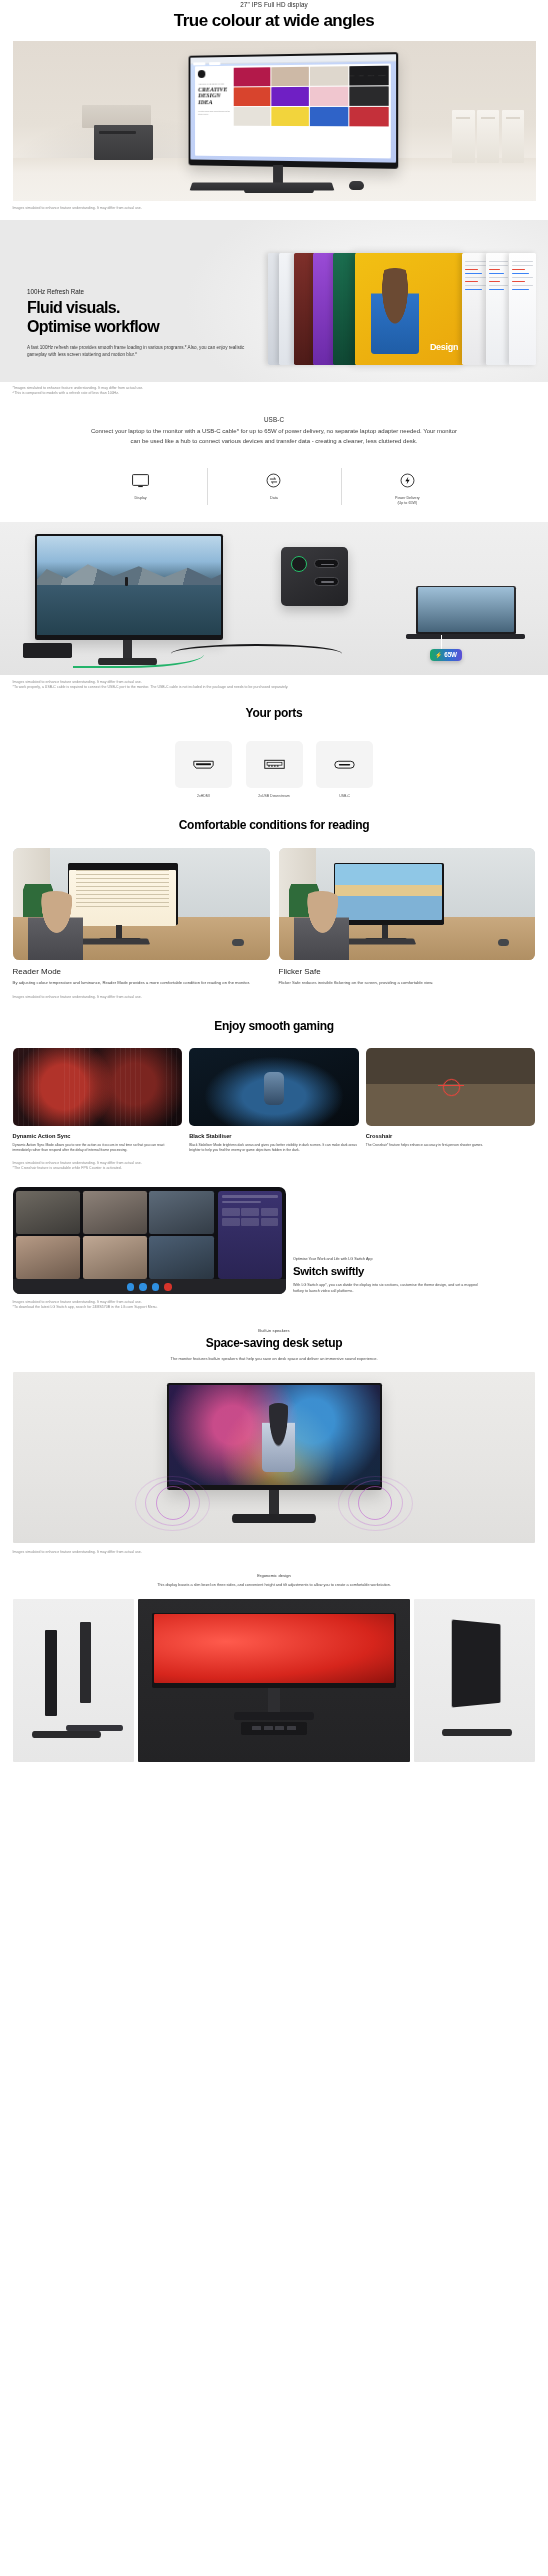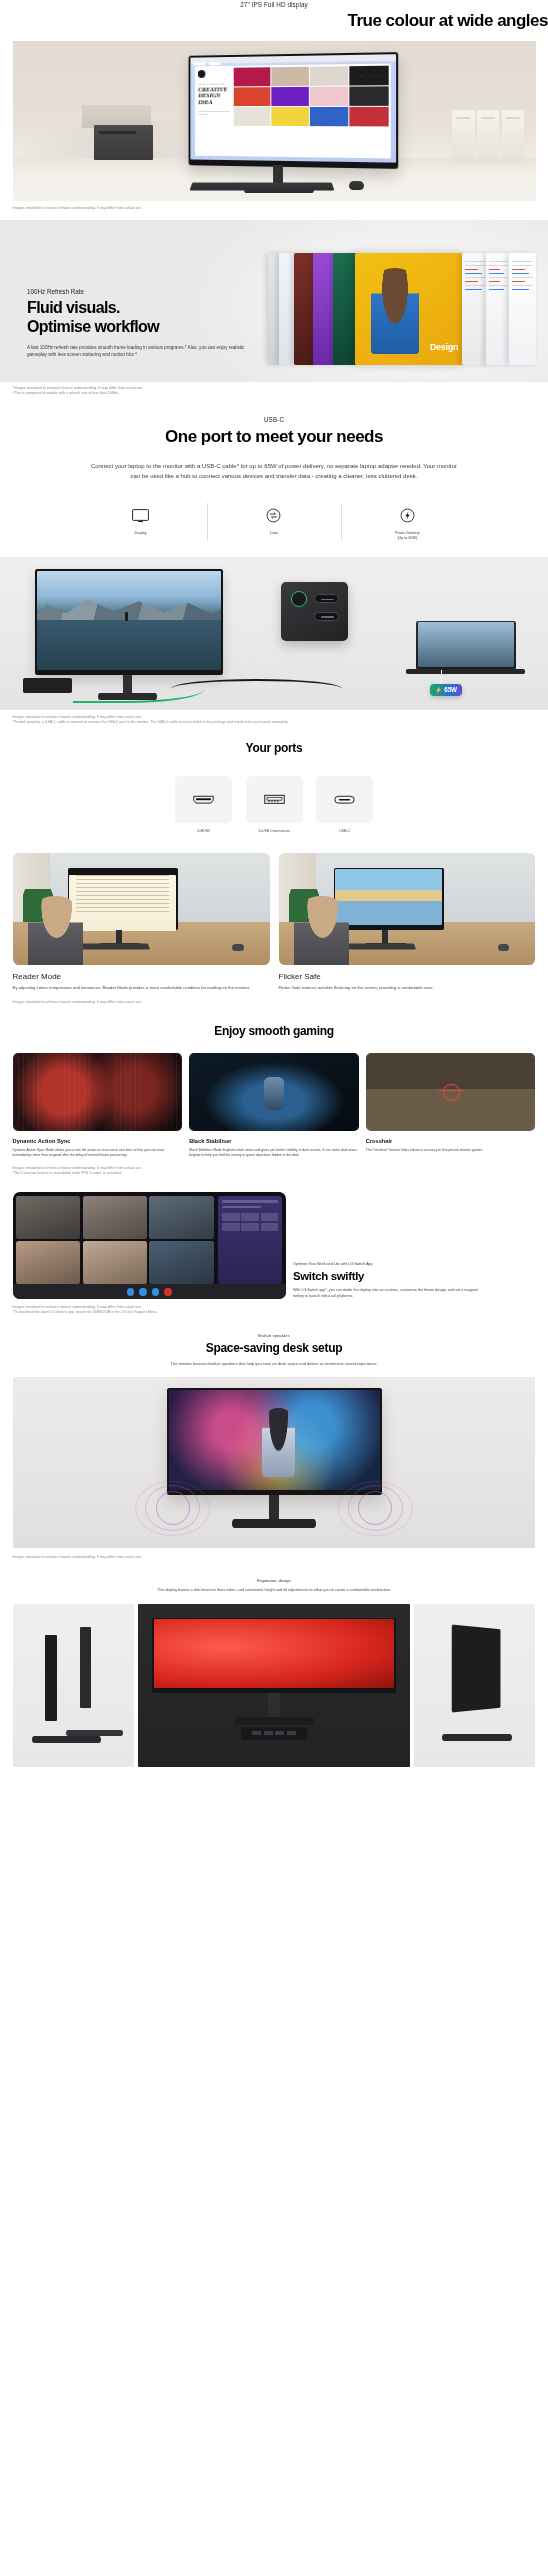--- a/index.html
+++ b/index.html
@@ -45,21 +45,21 @@
     line-height: 1.5;
     color: #8b8b8b;
     padding-left: 12.6px;
     letter-spacing: 0.03px;
   }
   .sec { width: 548px; position: relative; }
 
   
   .s1 { padding-top: 1.1px; }
   .s1 .eyebrow { margin-bottom: 2.9px; }
-  .s1 .h1 { margin-bottom: 10.3px; text-align: right; }
+  .s1 .h1 { margin-bottom: 10.3px; }
   .hero1 {
     width: 523px; height: 160px; margin: 0 12.6px;
     background:
       radial-gradient(ellipse 194px 114px at 22% 96%, rgba(0,0,0,.12), rgba(0,0,0,0) 70%),
       linear-gradient(180deg,#e2dbd2 0%,#e6e0d7 52%,#efeae3 72%,#f1ece6 100%);
       position: relative; overflow: hidden;
   }
   
   .hero1 .desk {
     position: absolute; left: 0; right: 0; top: 117px; height: 43px;
@@ -513,21 +513,20 @@
         </div>
     </div>
   </section>
   <div style="padding-top:4.6px">
     <p class="disclaimer">*Images simulated to enhance feature understanding. It may differ from actual use.</p>
     <p class="disclaimer">^This is compared to models with a refresh rate of less than 100Hz.</p>
   </div>
 
   <section class="sec s3">
     <div class="eyebrow">USB-C</div>
-    <h2 class="h1">One port to meet your needs</h2>
     <p class="lede">Connect your laptop to the monitor with a USB-C cable* for up to 65W of power delivery, no separate laptop adapter needed.  Your monitor can be used like a hub to connect various devices and transfer data - creating a cleaner, less cluttered desk.</p>
 
     <div class="iconrow">
       <div class="cell">
         <div class="glyph">
           <svg width="17" height="13.7" viewBox="0 0 30 24">
               <rect x="1" y="1" width="28" height="19" rx="1.5" fill="none" stroke="#111" stroke-width="1.6"></rect>
               <rect x="11" y="21.2" width="8" height="1.8" fill="#111"></rect>
             </svg>
         </div>
@@ -626,20 +625,21 @@
               <rect x="3" y="4" width="34" height="12" rx="6" fill="none" stroke="#111" stroke-width="1.6"></rect>
               <rect x="10" y="8.6" width="20" height="2.8" rx="1.4" fill="#111"></rect>
             </svg>
         </div>
         <div class="cap">USB-C</div>
       </div>
     </div>
   </section>
 
   <section class="sec s5">
+    <h2 class="h2">Comfortable conditions for reading</h2>
     <div class="cards2">
       <div class="card2">
         <div class="img">
           <div class="scene">
             <div class="wall"></div>
             <div class="curtain"></div>
             <div class="plant"></div>
             <div class="deskline"></div>
             <div class="monitor">
                 <div class="ms ms-reader"></div>

